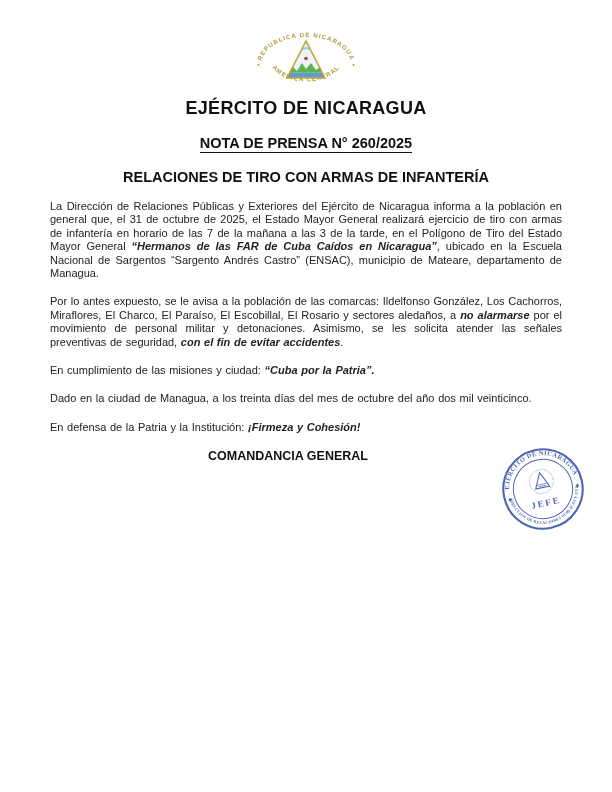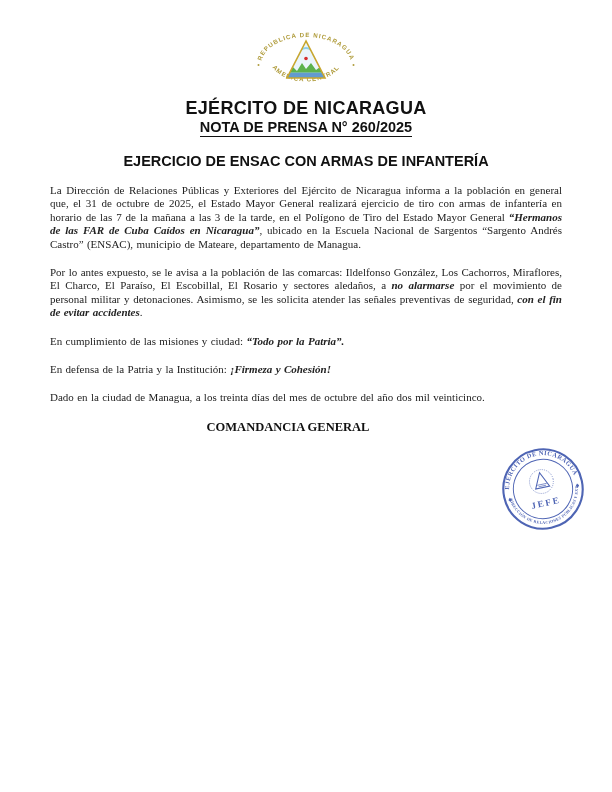--- a/index.html
+++ b/index.html
@@ -33,20 +33,21 @@
   .doc-title {
     margin-top: 7px;
     text-align: center;
     font-size: 18px;
     font-weight: bold;
     letter-spacing: 0.3px;
     color: #111;
   }
 
   .press-note {
+    margin-top: 16px;
     text-align: center;
     font-size: 14.5px;
     font-weight: bold;
     color: #111;
   }
   .press-note .underlined {
     display: inline-block;
     border-bottom: 1.6px solid #111;
     padding-bottom: 1px;
   }
@@ -54,21 +55,20 @@
   .subject {
     margin-top: 16px;
     text-align: center;
     font-size: 14.5px;
     font-weight: bold;
     color: #111;
   }
 
   .body-text {
     margin: 15px 50px 0 50px;
-    font-family: Liberation Serif, serif;
   }
   .body-text p {
     font-size: 11px;
     line-height: 13.4px;
     text-align: justify;
     color: #222;
     margin-bottom: 15px;
     word-spacing: 0.6px;
   }
   .body-text .bi { font-weight: bold; font-style: italic; }
@@ -146,28 +146,28 @@
     <circle cx="4.5" cy="36" r="1" fill="#b09c3c"></circle>
     <circle cx="99.5" cy="36" r="1" fill="#b09c3c"></circle>
   </svg>
 
   <div class="doc-title">EJÉRCITO DE NICARAGUA</div>
 
   <div class="press-note">
     <span class="underlined">NOTA DE PRENSA N° 260/2025</span>
   </div>
 
-  <div class="subject">EJERCICIO DE ENSAC CON ARMAS DE INFANTERÍA</div>
+  <div class="subject">RELACIONES DE TIRO CON ARMAS DE INFANTERÍA</div>
 
   <div class="body-text">
     <p><span>La Dirección de Relaciones Públicas y Exteriores del Ejército de Nicaragua informa a la población en general que, el 31 de octubre de 2025, el Estado Mayor General realizará ejercicio de tiro con armas de infantería en horario de las 7 de la mañana a las 3 de la tarde, en el Polígono de Tiro del Estado Mayor General </span><span class="bi">“Hermanos de las FAR de Cuba Caídos en Nicaragua”</span><span>, ubicado en la Escuela Nacional de Sargentos “Sargento Andrés Castro” (ENSAC), municipio de Mateare, departamento de Managua.</span></p>
     <p><span>Por lo antes expuesto, se le avisa a la población de las comarcas: Ildelfonso González, Los Cachorros, Miraflores, El Charco, El Paraíso, El Escobillal, El Rosario y sectores aledaños, a </span><span class="bi">no alarmarse</span><span> por el movimiento de personal militar y detonaciones. Asimismo, se les solicita atender las señales preventivas de seguridad, </span><span class="bi">con el fin de evitar accidentes</span><span>.</span></p>
-    <p><span>En cumplimiento de las misiones y ciudad: </span><span class="bi">“Todo por la Patria”.</span></p>
+    <p><span>En cumplimiento de las misiones y ciudad: </span><span class="bi">“Cuba por la Patria”.</span></p>
+    <p><span>Dado en la ciudad de Managua, a los treinta días del mes de octubre del año dos mil veinticinco.</span></p>
     <p><span>En defensa de la Patria y la Institución: </span><span class="bi">¡Firmeza y Cohesión!</span></p>
-    <p><span>Dado en la ciudad de Managua, a los treinta días del mes de octubre del año dos mil veinticinco.</span></p>
 
     <div class="signature">
       <div>COMANDANCIA GENERAL</div>
     </div>
   </div>
 
   <svg class="stamp" viewBox="0 0 90 90" aria-hidden="true">
     <defs>
       <path id="stampTop" d="M 9.5,45 A 35.5,35.5 0 0 1 80.5,45" fill="none"></path>
       <path id="stampBottom" d="M 8.5,45 A 36.5,36.5 0 0 0 81.5,45" fill="none"></path>

